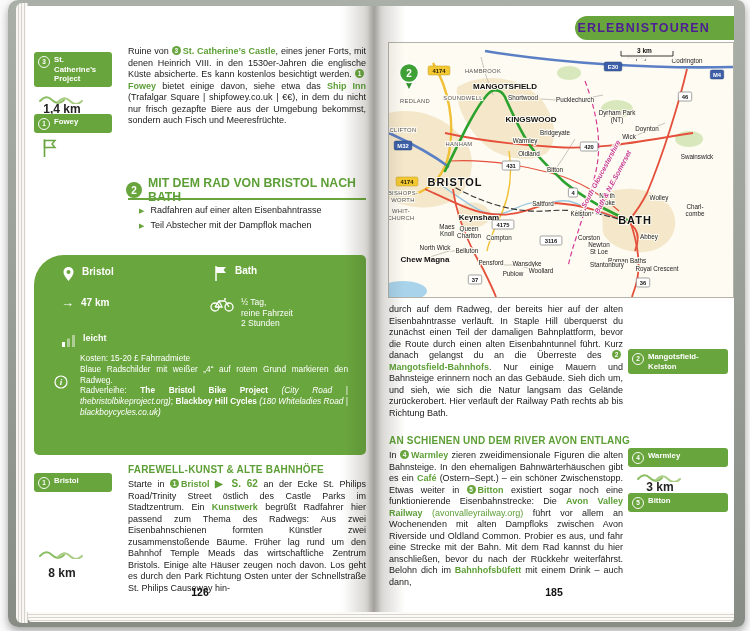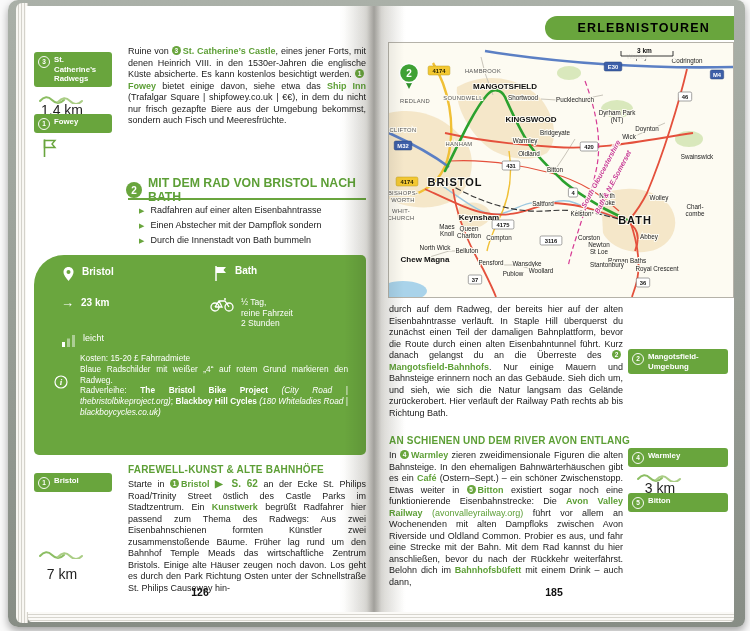--- a/index.html
+++ b/index.html
@@ -28,21 +28,21 @@
   .badge{display:inline-flex;width:9px;height:9px;border-radius:50%;background:#69a53d;color:#fff;
          font-size:6.5px;font-weight:bold;align-items:center;justify-content:center;margin-right:2px;
          position:relative;top:-1px;}
 
   
   .poi{position:absolute;background:#69a53d;color:#fff;border-radius:3px;padding:3px 4px;
        display:flex;align-items:flex-start;gap:4px;box-sizing:border-box;}
   .poi .pnum{flex:0 0 auto;width:10px;height:10px;border:1px solid rgba(255,255,255,.95);border-radius:50%;
        display:flex;align-items:center;justify-content:center;font-size:6.5px;font-weight:bold;margin-top:0.5px;}
   .poi .plabel{font-size:7.8px;font-weight:bold;line-height:9.5px;white-space:pre-line;}
-  .dist{position:absolute;font-size:14px;font-weight:normal;color:#222;text-align:center;}
+  .dist{position:absolute;font-size:12px;font-weight:bold;color:#222;text-align:center;}
   .squig{position:absolute;}
 
   
   .tour-head{position:absolute;display:flex;align-items:center;gap:6px;}
   .tour-num{width:16px;height:16px;border-radius:50%;background:#69a53d;color:#fff;font-weight:bold;font-size:10px;
             display:flex;align-items:center;justify-content:center;flex:0 0 auto;}
   .tour-title{color:#5d9f36;font-weight:bold;font-size:12.3px;}
   .green-rule{position:absolute;height:2px;background:#69a53d;}
   .bullets{position:absolute;}
   .bullet{display:flex;gap:6px;margin-bottom:4px;font-size:9px;color:#222;padding-left:11px;}
@@ -53,22 +53,22 @@
   .fb{position:absolute;display:flex;gap:7px;align-items:flex-start;}
   .fb-label{font-size:10px;font-weight:bold;}
   .fb-text{font-size:8.5px;line-height:10.5px;white-space:pre-line;}
   .fb-arrow{font-size:13px;font-weight:bold;line-height:12px;color:#fff;}
   .fb-info{position:absolute;font-size:8.3px;line-height:10.8px;text-align:justify;white-space:pre-line;}
   .fb-info .b{font-weight:bold}
   .fb-info .i{font-style:italic}
 
   .section-head{position:absolute;color:#5d9f36;font-weight:bold;font-size:10px;letter-spacing:.2px;}
   .pagenum{position:absolute;top:580px;left:0;width:100%;text-align:center;font-weight:bold;font-size:10.5px;color:#111;}
-  .header-tab{position:absolute;top:10px;right:0;background:#69a53d;color:#000000;font-weight:bold;font-size:12.5px;
-              letter-spacing:1.2px;padding:5px 24px 5px 32px;border-radius:12px 0 0 12px;margin-left:34px;}
+  .header-tab{position:absolute;top:10px;right:0;background:#69a53d;color:#4c1d95;font-weight:bold;font-size:12.5px;
+              letter-spacing:1.2px;padding:5px 24px 5px 2px;border-radius:12px 0 0 12px;margin-left:34px;}
 
   
   .map{position:absolute;left:14px;top:36px;width:344px;height:254px;border:1px solid #b5b2a9;background:#fdfbf2;}
   #map-svg{display:block}
   #map-svg text{font-family:"Liberation Sans",sans-serif;paint-order:stroke;stroke:#fdfbf2;stroke-width:2px;}
   .ml-big{font-size:11px;font-weight:bold;fill:#111;letter-spacing:1px;}
   .ml-med{font-size:8px;font-weight:bold;fill:#111;}
   .ml-sm{font-size:6.3px;fill:#222;}
   .ml-tiny{font-size:5.8px;fill:#555;letter-spacing:.3px;}
   .ml-bnd{font-size:7px;font-weight:bold;font-style:italic;fill:#c73a96;}
@@ -102,21 +102,21 @@
 <div class="stage">
   <div class="cover"></div>
   <div class="stack-left"></div>
   <div class="stack-bottom"></div>
 
   <div class="page page-left">
 
     <div class="poi" style="left:8px;top:46px;width:78px;">
       <span class="pnum">3</span>
       <span class="plabel">St. Catherine’s
-Radwegs</span>
+Project</span>
     </div>
     <div class="squig" style="left:12px;top:84px;">
       <svg width="46" height="12" viewBox="0 0 46 12">
           <path d="M2,9 Q8,2 14,8 T26,8" stroke="#8cbe63" stroke-width="2" fill="none" stroke-linecap="round"></path>
           <path d="M20,10 Q26,3 32,9 T44,9" stroke="#aacd85" stroke-width="2" fill="none" stroke-linecap="round"></path>
         </svg>
     </div>
     <div class="dist" style="left:8px;top:96px;width:56px;">1,4 km</div>
     <div class="poi" style="left:8px;top:108px;width:78px;">
       <span class="pnum">1</span>
@@ -137,64 +137,60 @@
     </div>
     <div class="green-rule" style="left:102px;top:192px;width:238px;"></div>
 
     <div class="bullets" style="left:102px;top:199px;width:238px;">
       <div class="bullet">
           <span class="arr">▶</span>
           <span>Radfahren auf einer alten Eisenbahntrasse</span>
         </div>
       <div class="bullet">
           <span class="arr">▶</span>
-          <span>Einen Abstecher mit der Dampflok sondern</span>
-        </div>
-      <div class="bullet">
-          <span class="arr">▶</span>
-          <span>Durch die Innenstadt von Bath bummeln</span>
+          <span>Teil Abstecher mit der Dampflok machen</span>
         </div>
     </div>
 
     <div class="factbox" style="left:8px;top:249px;width:332px;height:200px;">
       <div class="fb" style="left:28px;top:11px;">
         <span><svg width="13" height="16" viewBox="0 0 13 16">
               <path d="M6.5,1 C3.5,1 1.5,3.2 1.5,6 C1.5,9.5 6.5,15 6.5,15 C6.5,15 11.5,9.5 11.5,6 C11.5,3.2 9.5,1 6.5,1 Z" fill="#fff"></path>
               <circle cx="6.5" cy="6" r="2" fill="#6aa63e"></circle>
             </svg></span>
         <span class="fb-label">Bristol</span>
       </div>
       <div class="fb" style="left:180px;top:10px;">
         <span><svg width="14" height="17" viewBox="0 0 14 17">
               <path d="M2,1 V16" stroke="#fff" stroke-width="1.5"></path>
               <path d="M2,2 H12 L9.5,5 L12,8 H2 Z" fill="#fff"></path>
             </svg></span>
         <span class="fb-label">Bath</span>
       </div>
       <div class="fb" style="left:27px;top:42px;">
         <span class="fb-arrow">→</span>
-        <span class="fb-label">23 km</span>
+        <span class="fb-label">47 km</span>
       </div>
       <div class="fb" style="left:176px;top:42px;">
         <span><svg width="24" height="15" viewBox="0 0 24 15">
               <circle cx="5" cy="10" r="4" stroke="#fff" fill="none" stroke-width="1.3"></circle>
               <circle cx="19" cy="10" r="4" stroke="#fff" fill="none" stroke-width="1.3"></circle>
               <path d="M5,10 L9,4 L15,4 L19,10 M9,4 L12,10 L5,10 M14,2 L16,2" stroke="#fff" fill="none" stroke-width="1.3"></path>
             </svg></span>
         <span class="fb-text">½ Tag,
 reine Fahrzeit
 2 Stunden</span>
       </div>
       <div class="fb" style="left:28px;top:78px;">
         <span><svg width="14" height="12" viewBox="0 0 14 12">
               <rect x="0" y="7" width="3" height="5" fill="#fff"></rect>
               <rect x="5" y="3.5" width="3" height="8.5" fill="#fff" opacity="0.45"></rect>
               <rect x="10" y="0" width="3" height="12" fill="#fff" opacity="0.45"></rect>
             </svg></span>
-        <span class="fb-label" style="font-size:9px;font-weight:normal;">leicht</span>
+        <span class="fb-label" style="font-size:9px;font-weight:bold;">leicht</span>
       </div>
       <div class="fb" style="left:20px;top:120px;">
         <span><svg width="14" height="14" viewBox="0 0 14 14">
               <circle cx="7" cy="7" r="6" stroke="#fff" stroke-width="1.2" fill="none"></circle>
               <text x="7" y="10" text-anchor="middle" font-size="9" font-weight="bold" font-style="italic" fill="#fff" font-family="Liberation Serif, serif">i</text>
             </svg></span>
       </div>
       <div class="fb-info" style="left:46px;top:98px;width:268px;"><span>Kosten: 15-20 £ Fahrradmiete
 Blaue Radschilder mit weißer „4“ auf rotem Grund markieren den Radweg.
 Radverleihe: </span><span class="b">The Bristol Bike Project</span><span> </span><span class="i">(City Road | thebristolbikeproject.org)</span><span>; </span><span class="b">Blackboy Hill Cycles</span><span> </span><span class="i">(180 Whiteladies Road | blackboycycles.co.uk)</span></div>
@@ -206,21 +202,21 @@
     <div class="poi" style="left:8px;top:467px;width:78px;">
       <span class="pnum">1</span>
       <span class="plabel">Bristol</span>
     </div>
     <div class="squig" style="left:12px;top:539px;">
       <svg width="46" height="12" viewBox="0 0 46 12">
           <path d="M2,9 Q8,2 14,8 T26,8" stroke="#8cbe63" stroke-width="2" fill="none" stroke-linecap="round"></path>
           <path d="M20,10 Q26,3 32,9 T44,9" stroke="#aacd85" stroke-width="2" fill="none" stroke-linecap="round"></path>
         </svg>
     </div>
-    <div class="dist" style="left:8px;top:560px;width:56px;">7 km</div>
+    <div class="dist" style="left:8px;top:560px;width:56px;">8 km</div>
 
     <div class="pagenum">126</div>
   </div>
 
   <div class="page page-right">
     <div class="header-tab">ERLEBNISTOUREN</div>
 
     <div class="map">
       <svg id="map-svg" viewBox="0 0 344 254" width="344" height="254">
         <rect width="344" height="254" fill="#fdfbf2"></rect>
@@ -366,21 +362,21 @@
           <text x="248" y="9.5" class="ml-scale">3 km</text>
         </g>
       </svg>
     </div>
 
     <div class="para" style="left:15px;top:298px;width:234px;"><span>durch auf dem Radweg, der bereits hier auf der alten Eisenbahntrasse verläuft. In </span><span class="i">Staple Hill</span><span> überquerst du zunächst einen Teil der damaligen Bahnplattform, bevor die Route durch einen alten Eisenbahntunnel führt. Kurz danach gelangst du an die Überreste des </span><span class="badge">2</span><span class="g">Mangotsfield-Bahnhofs</span><span>. Nur einige Mauern und Bahnsteige erinnern noch an das Gebäude. Sieh dich um, und sieh, wie sich die Natur langsam das Gelände zurückerobert. Hier verläuft der </span><span class="i">Railway Path</span><span> rechts ab bis Richtung Bath.</span></div>
 
     <div class="poi" style="left:254px;top:343px;width:100px;">
       <span class="pnum">2</span>
       <span class="plabel">Mangotsfield-
-Umgebung</span>
+Kelston</span>
     </div>
 
     <div class="section-head" style="left:15px;top:429px;">AN SCHIENEN UND DEM RIVER AVON ENTLANG</div>
     <div class="para" style="left:15px;top:444px;width:234px;"><span>In </span><span class="badge">4</span><span class="g">Warmley</span><span> zieren zweidimensionale Figuren die alten Bahnsteige. In den ehemaligen Bahnwärterhäuschen gibt es ein </span><span class="g">Café</span><span> </span><span class="i">(Ostern–Sept.)</span><span> – ein schöner Zwischenstopp. Etwas weiter in </span><span class="badge">5</span><span class="g">Bitton</span><span> existiert sogar noch eine funktionierende Eisenbahnstrecke: Die </span><span class="g">Avon Valley Railway</span><span> </span><span class="gi">(avonvalleyrailway.org)</span><span> führt vor allem an Wochenenden mit alten Dampfloks zwischen Avon Riverside und Oldland Common. Probier es aus, und fahr eine Strecke mit der Bahn. Mit dem Rad kannst du hier anschließen, bevor du nach der Rückkehr weiterfährst. Belohn dich im </span><span class="g">Bahnhofsbüfett</span><span> mit einem Drink – auch dann,</span></div>
 
     <div class="poi" style="left:254px;top:442px;width:100px;">
       <span class="pnum">4</span>
       <span class="plabel">Warmley</span>
     </div>
     <div class="squig" style="left:262px;top:462px;">

